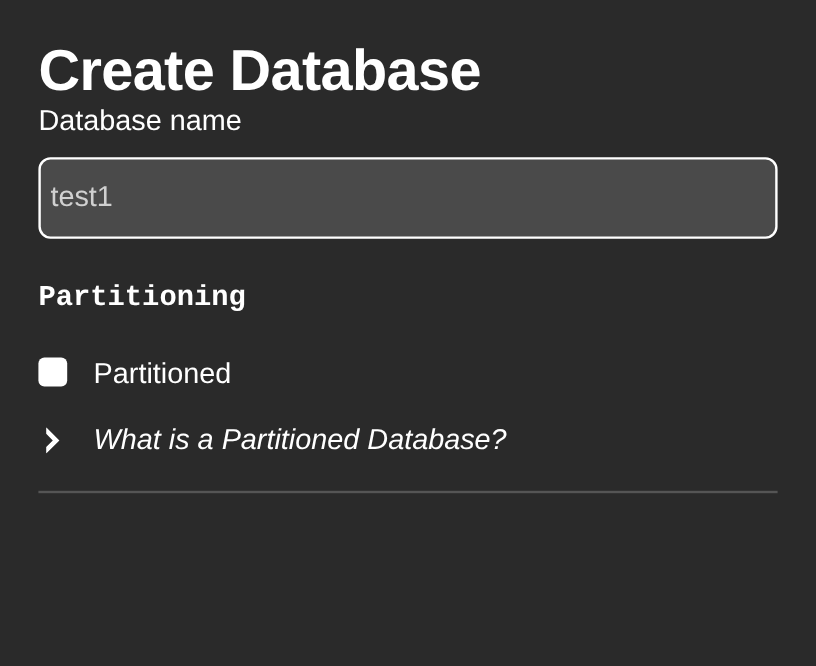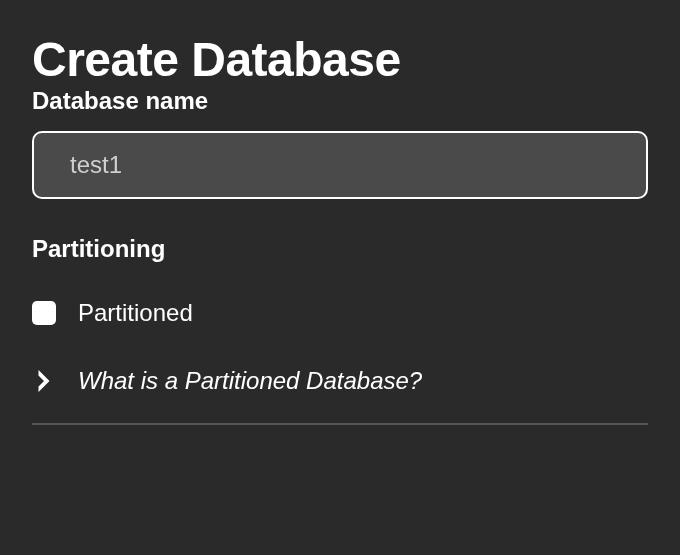--- a/index.html
+++ b/index.html
@@ -15,45 +15,45 @@
       height: 555px;
       padding: 32px;
     }
     .page-title {
       font-size: 48px;
       font-weight: 700;
       letter-spacing: -0.5px;
     }
     .field-label {
       font-size: 24px;
-      font-weight: 700;
+      font-weight: 400;
       margin-bottom: 16px;
     }
     .text-input {
       width: 100%;
       background: #4a4a4a;
       border: 2px solid #ffffff;
       border-radius: 10px;
-      padding: 18px 36px;
+      padding: 18px 8px;
       font-size: 24px;
       color: #d0d0d0;
       outline: none;
       font-family: inherit;
       margin-bottom: 36px;
     }
     .section-label {
       font-size: 24px;
       font-weight: 700;
       margin-bottom: 36px;
+      font-family: Liberation Mono, monospace;
     }
     .checkbox-row {
       display: flex;
-      align-items: center;
       gap: 22px;
-      margin-bottom: 40px;
+      margin-bottom: 27px;
     }
     .checkbox {
       width: 24px;
       height: 24px;
       background: #ffffff;
       border-radius: 5px;
       cursor: pointer;
       flex-shrink: 0;
     }
     .checkbox-label {

